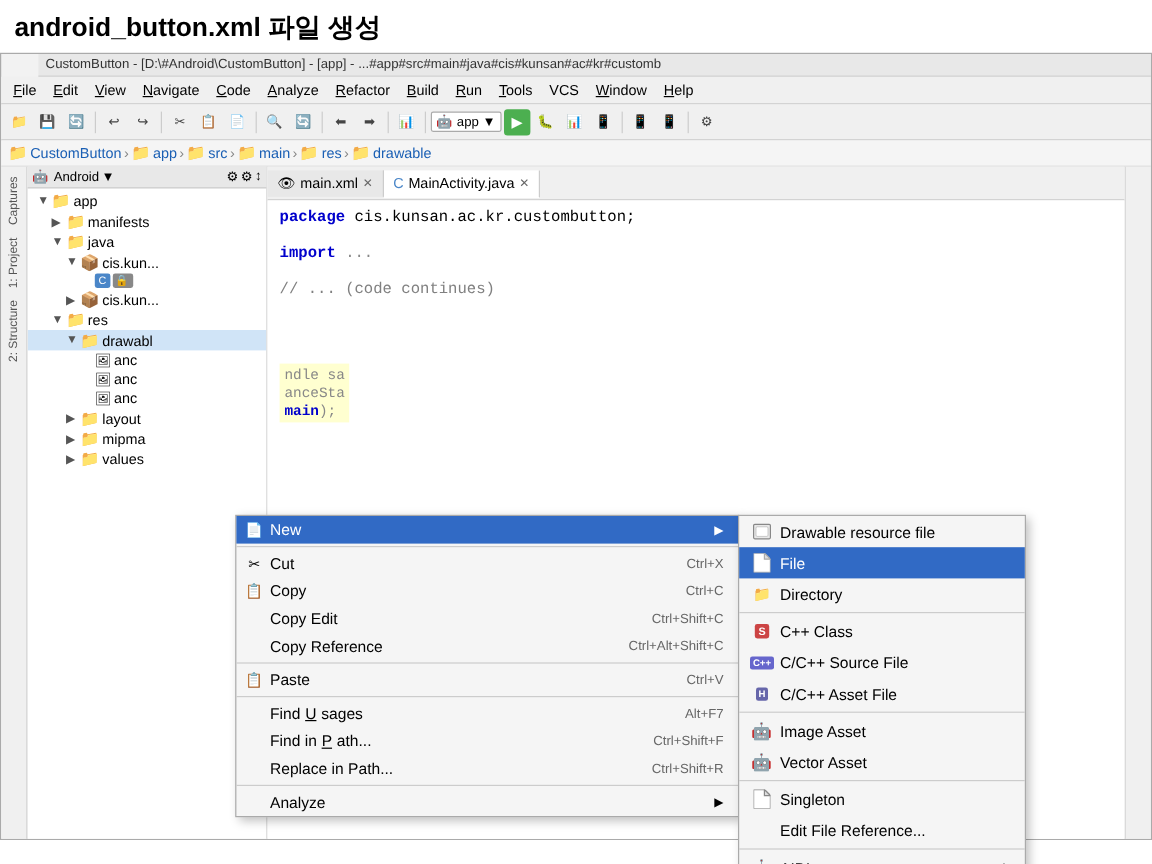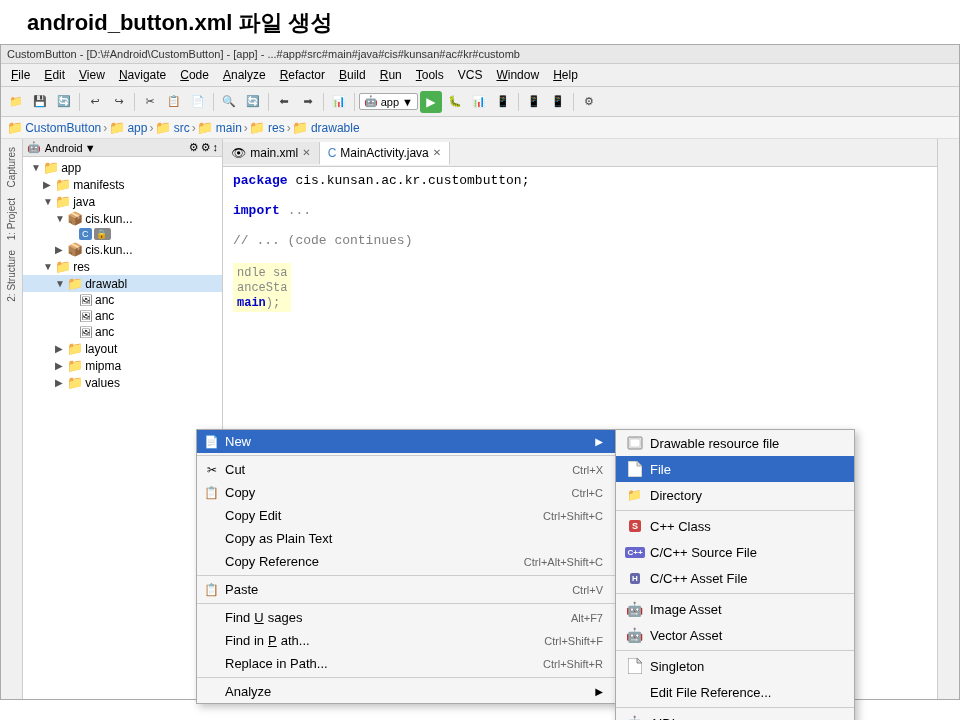--- a/index.html
+++ b/index.html
@@ -12,40 +12,40 @@
       overflow: hidden;
       position: relative;
     }
 
     
     .page-title {
       font-size: 22px;
       font-weight: bold;
       padding: 8px 12px 6px 12px;
       color: #000;
-      margin-left: 15px;
     }
 
     
     .ide-window {
       border: 1px solid #aaa;
       background: #f2f2f2;
       position: relative;
     }
 
     
     .title-bar {
       background: #e8e8e8;
       border-bottom: 1px solid #ccc;
       padding: 3px 6px;
       font-size: 11px;
       color: #333;
       display: flex;
       align-items: center;
       gap: 4px;
+      margin-left: 31px;
     }
 
     
     .menu-bar {
       background: #f0f0f0;
       border-bottom: 1px solid #ccc;
       padding: 2px 4px;
       display: flex;
       gap: 2px;
       font-size: 12px;
@@ -585,21 +585,21 @@
         </div>
       </div>
 
       <div class="editor-content">
         <span class="code-keyword">package</span> <span style="color:#000;">cis.kunsan.ac.kr.custombutton;</span>
         <br><br>
         <span class="code-keyword">import</span> <span style="color:#888;">...</span>
         <br><br>
         <span style="color:#808080;">// ... (code continues)</span>
         <br><br>
-        <div style="background:#ffffd0; padding:2px 4px; display:inline-block; ">
+        <div style="background:#ffffd0; padding:2px 4px; display:inline-block; margin-top:40px;">
           <span style="color:#888; font-size:12px;">ndle sa<br>anceStа<br><span class="code-keyword">main</span>);</span>
         </div>
       </div>
     </div>
 
     <div class="right-sidebar">
     </div>
 
     <div class="context-menu-overlay">
 
@@ -624,25 +624,20 @@
           <span class="ctx-item-label">Copy</span>
           <span class="ctx-item-shortcut">Ctrl+C</span>
         </div>
 
         <div class="ctx-item">
           <span class="ctx-icon"></span>
           <span class="ctx-item-label">Copy Edit</span>
           <span class="ctx-item-shortcut">Ctrl+Shift+C</span>
         </div>
 
-        <div class="ctx-item">
-          <span class="ctx-icon"></span>
-          <span class="ctx-item-label">Copy as Plain Text</span>
-          <span class="ctx-item-shortcut"></span>
-        </div>
 
         <div class="ctx-item">
           <span class="ctx-icon"></span>
           <span class="ctx-item-label">Copy Reference</span>
           <span class="ctx-item-shortcut">Ctrl+Alt+Shift+C</span>
         </div>
 
         <div class="ctx-separator"></div>
 
         <div class="ctx-item">

